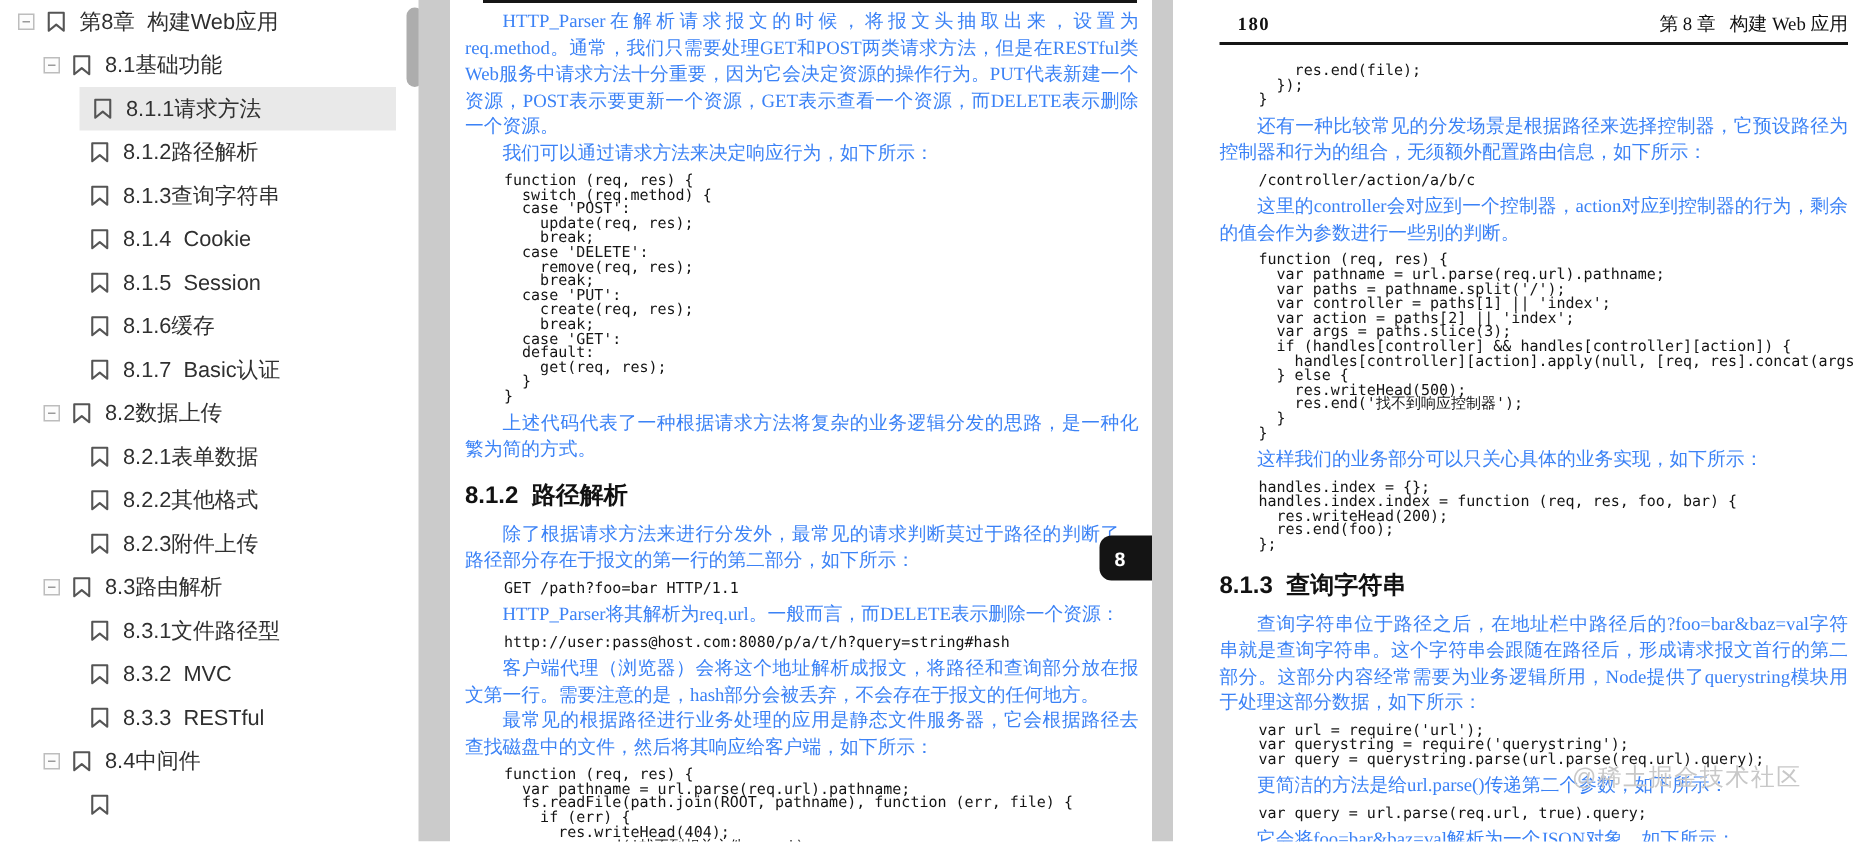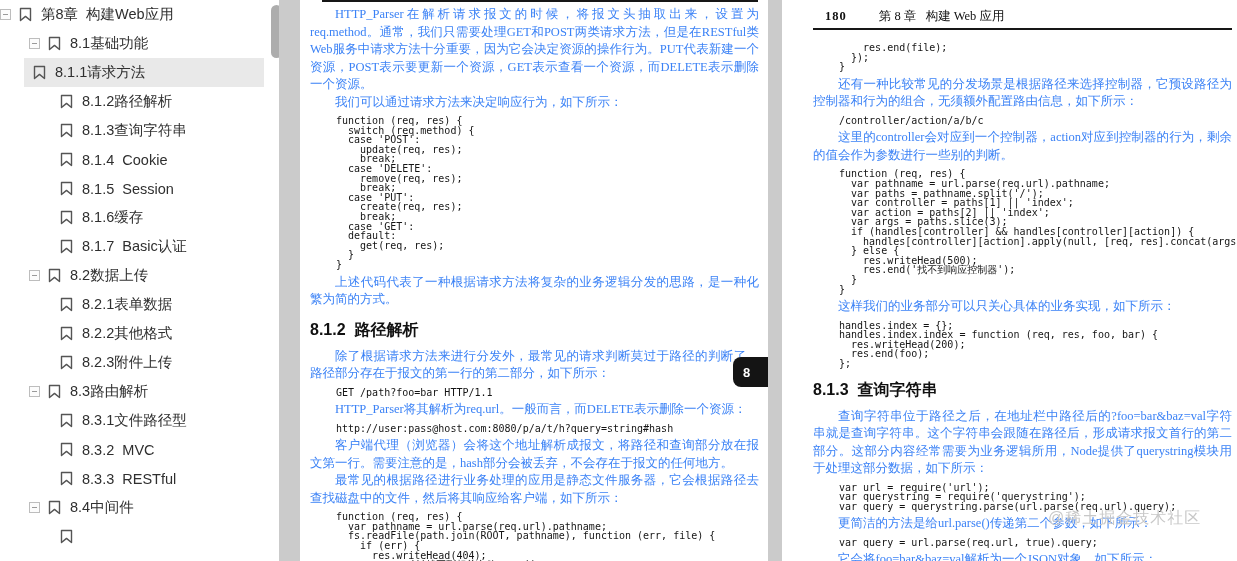--- a/index.html
+++ b/index.html
@@ -4,24 +4,24 @@
 <style>
   * { margin: 0; padding: 0; box-sizing: border-box; }
   html,body { width:1237px; height:561px; }
   body { font-family: "Liberation Sans", "DejaVu Sans", sans-serif; background:#fff; }
 
   .screen { position:relative; width:1237px; height:561px; overflow:hidden; background:#fff; }
 
   
   .sidebar { position:absolute; left:0; top:0; width:277px; height:561px; background:#fff; overflow:hidden; }
   .toc-row { height:29px; display:flex; align-items:center; cursor:default; }
-  .toc-row.lvl1 { padding-left:0; }
+  .toc-row.lvl1 { padding-left:12px; }
   .toc-row.lvl2 { padding-left:29px; }
   .toc-row.lvl3 { padding-left:60px; }
-  .toc-row.sel  { background:#e9e9e9; margin-left:24px; margin-right:13px; padding-left:9px; }
+  .toc-row.sel  { background:#e9e9e9; margin-left:53px; margin-right:13px; padding-left:9px; }
   .expander { width:11px; height:11px; border:1px solid #bdbdbd; background:#fcfcfc; position:relative; flex:0 0 auto; }
   .expander .minus { position:absolute; left:2px; right:2px; top:4px; height:1px; background:#9a9a9a; }
   .bm { width:13px; height:15px; margin-left:8px; flex:0 0 auto; display:inline-block; }
   .toc-row.lvl3 .bm { margin-left:0; }
   .toc-label { margin-left:9px; font-size:14.5px; color:#2f2f2f; white-space:pre; }
 
   .side-scroll-thumb { position:absolute; left:271px; top:5px; width:11px; height:53px; border-radius:6px; background:#adadad; }
 
   
   .gap1 { position:absolute; left:279px; top:0; width:21px; height:561px; background:#cbcbcb; }
@@ -33,21 +33,21 @@
   .page-right { left:782px; width:455px; height:561px; padding:0 5px 0 31px; }
 
   .page p { font-family:"Liberation Serif","DejaVu Serif",serif; font-size:12.5px; line-height:17.5px; text-align:justify; text-indent:2em; color:#3b82f6; }
   .page pre { font-family:"DejaVu Sans Mono","Liberation Mono",monospace; font-size:10px; line-height:9.6px; color:#141414; margin:5px 0 4px 26px; }
   .page h2 { font-family:"Liberation Sans","DejaVu Sans",sans-serif; font-size:16px; font-weight:bold; color:#111; margin:11px 0 7px 0; white-space:pre; }
 
   .top-rule { position:absolute; left:22px; right:10px; top:0; height:2px; background:#161616; }
 
   .chapter-badge { position:absolute; left:733px; top:357px; width:35px; height:30px; background:#141414; border-radius:8px 0 0 8px; color:#fff; display:flex; align-items:center; padding-left:10px; font-size:13px; font-weight:bold; }
 
-  .rp-header { display:flex; align-items:baseline; padding:8px 0 3px 12px; border-bottom:2px solid #161616; margin-bottom:13px; font-family:"Liberation Serif","DejaVu Serif",serif; font-size:12.5px; color:#111; }
+  .rp-header { display:flex; align-items:baseline; padding:8px 0 3px 12px; border-bottom:2px solid #161616; margin-bottom:13px; font-family:"Liberation Serif","DejaVu Serif",serif; font-size:12.5px; color:#111;justify-content:space-between; }
   .rp-header .pageno { font-weight:bold; letter-spacing:1px; }
   .rp-header .chap { margin-left:32px; font-weight:normal; white-space:pre; }
 
   .watermark { position:absolute; left:1048px; top:508px; font-size:16px; letter-spacing:1px; color:#c8c8c8; font-family:"Liberation Sans","DejaVu Sans",sans-serif; font-weight:normal; white-space:pre; }
 </style>
 </head>
 <body>
 
 <div class="screen">
 

